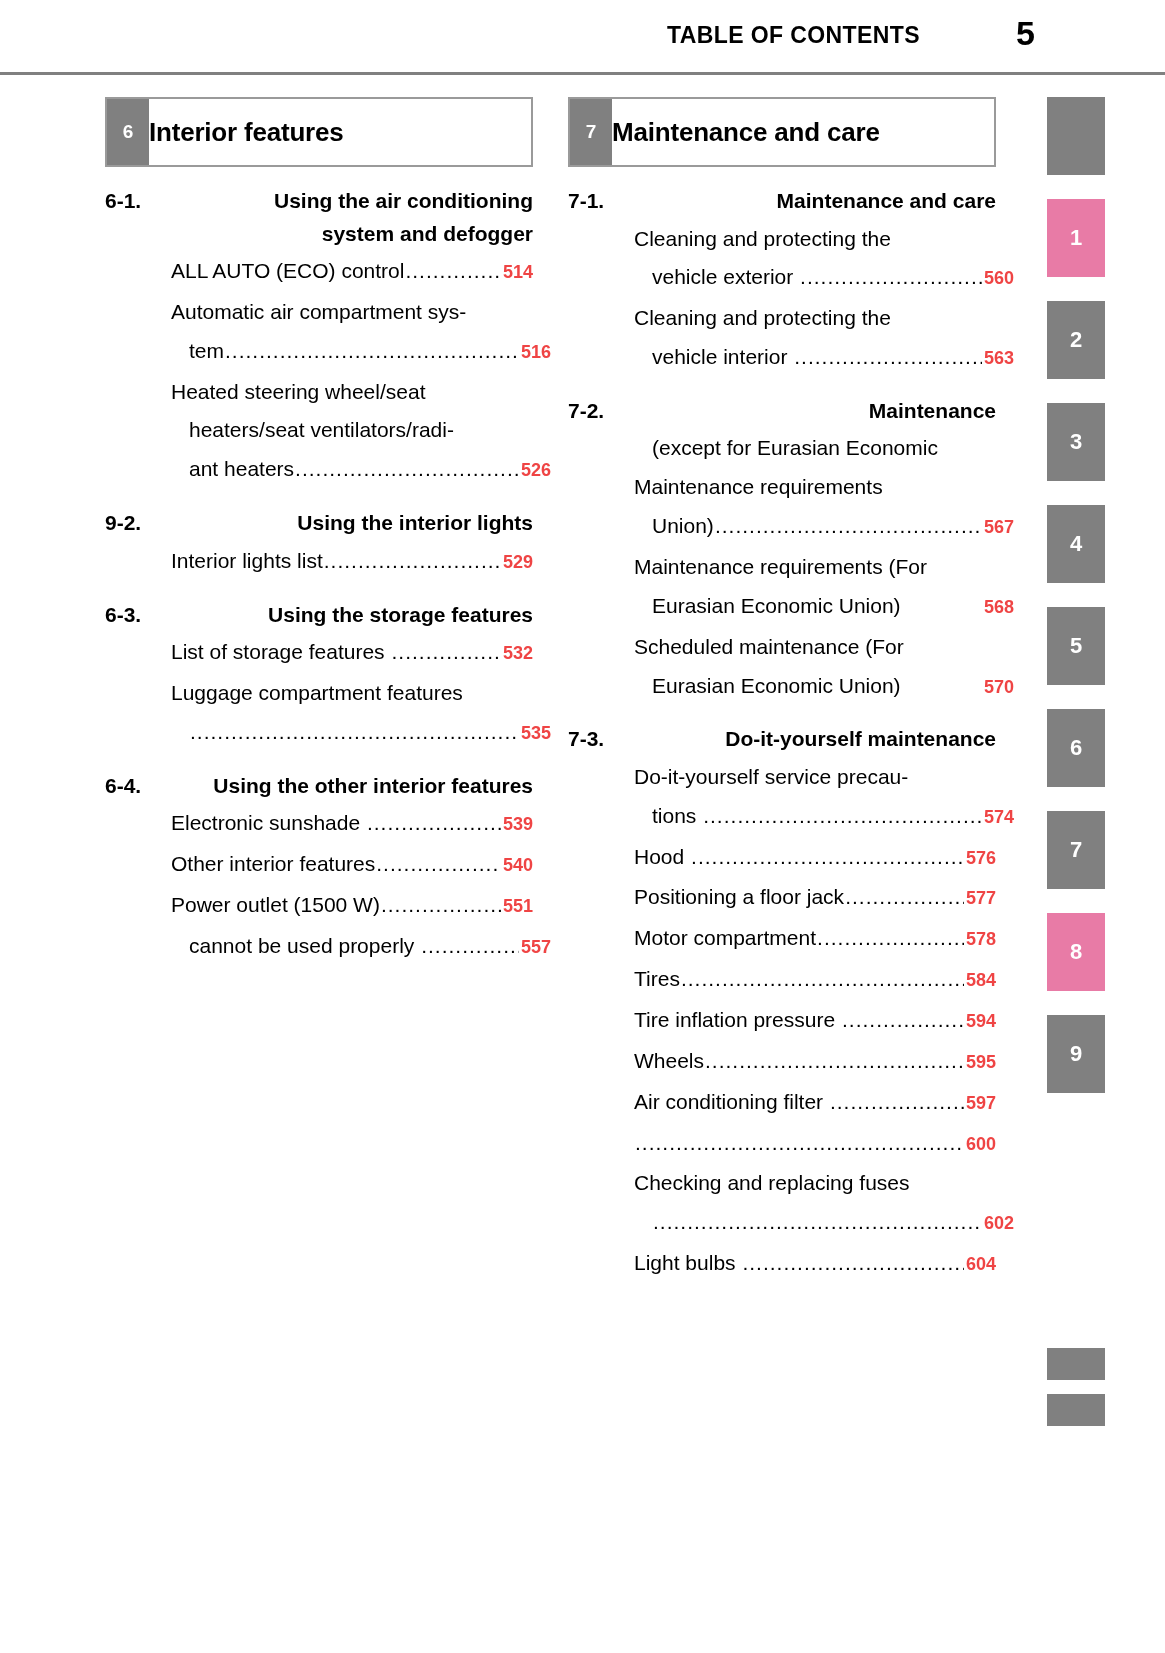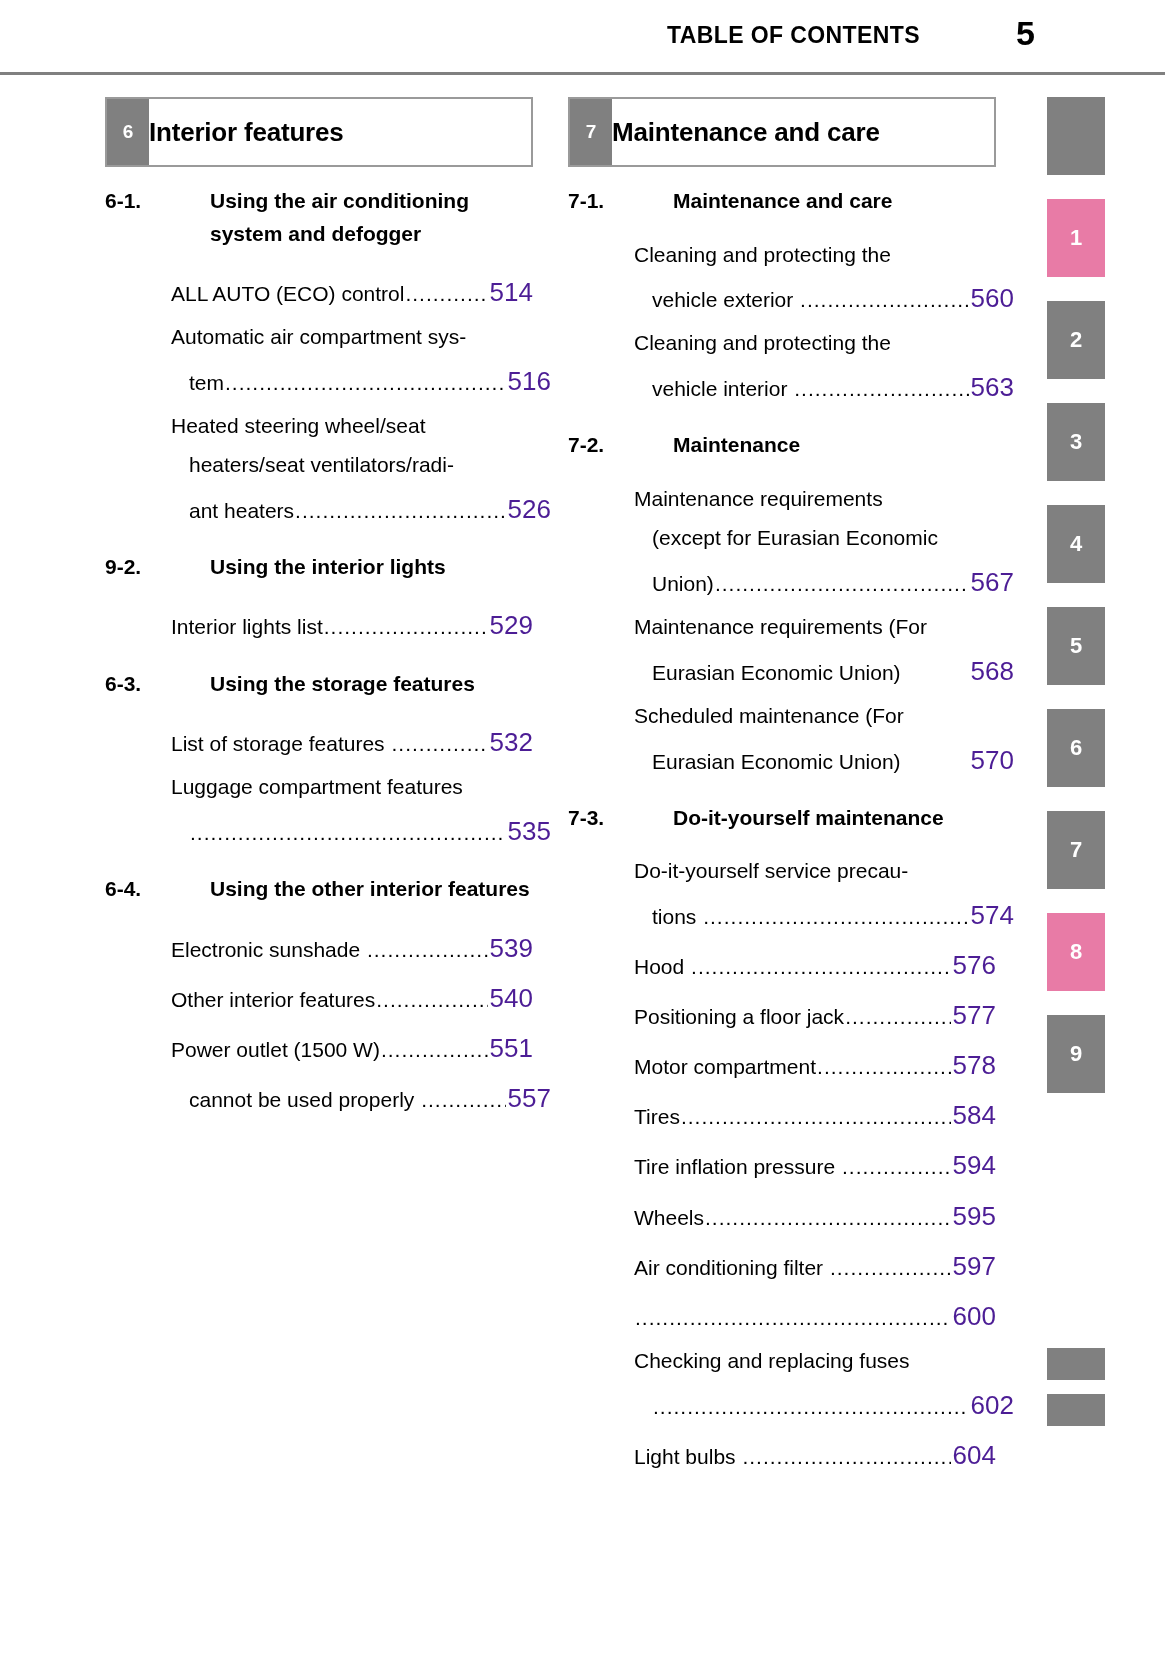--- a/index.html
+++ b/index.html
@@ -99,24 +99,25 @@
     line-height: 1.55;
     margin-bottom: 2px;
     gap: 39px;
   }
   .section-num {
     width: 66px;
     flex: 0 0 66px;
   }
   .section-name {
     flex: 1;
+    text-align: right;
   }
 
   .entries {
-    margin-top: 18px;
+    margin-top: 2px;
   }
   .entry {
     font-size: 21px;
     line-height: 1.85;
     padding-left: 66px;
     position: relative;
     margin-bottom: 2px;
   }
   .entry-line {
     display: flex;
@@ -128,23 +129,23 @@
   }
   .dots {
     flex: 1;
     overflow: hidden;
     white-space: nowrap;
     color: #000000;
     letter-spacing: 1px;
     margin: 0 1px;
   }
   .page-num {
-    color: #4c1d95;
-    font-weight: normal;
-    font-size: 26px;
+    color: #ef4444;
+    font-weight: bold;
+    font-size: 18px;
     padding-left: 1px;
   }
   .entry-cont {
     padding-left: 18px;
   }
 
   
   .col-right .entry,
   .col-right .section-head { font-size: 21px; }
 
@@ -346,25 +347,25 @@
           </div>
         </div>
       </div>
       <div class="section">
         <div class="section-head">
           <div class="section-num">7-2.</div>
           <div class="section-name">Maintenance</div>
         </div>
         <div class="entries">
           <div class="entry">
+            <div class="entry-line entry-cont">
+              <span class="entry-text">(except for Eurasian Economic</span>
+            </div>
             <div class="entry-line">
               <span class="entry-text">Maintenance requirements</span>
-            </div>
-            <div class="entry-line entry-cont">
-              <span class="entry-text">(except for Eurasian Economic</span>
             </div>
             <div class="entry-line entry-cont">
               <span class="entry-text">Union)</span>
               <span class="dots">........................................................................................................................</span>
               <span class="page-num">567</span>
             </div>
           </div>
           <div class="entry">
             <div class="entry-line">
               <span class="entry-text">Maintenance requirements (For</span>

